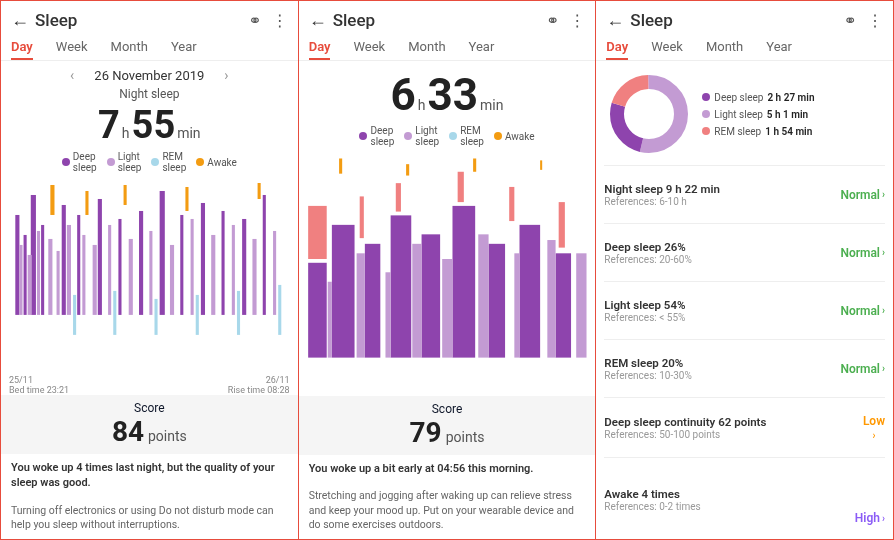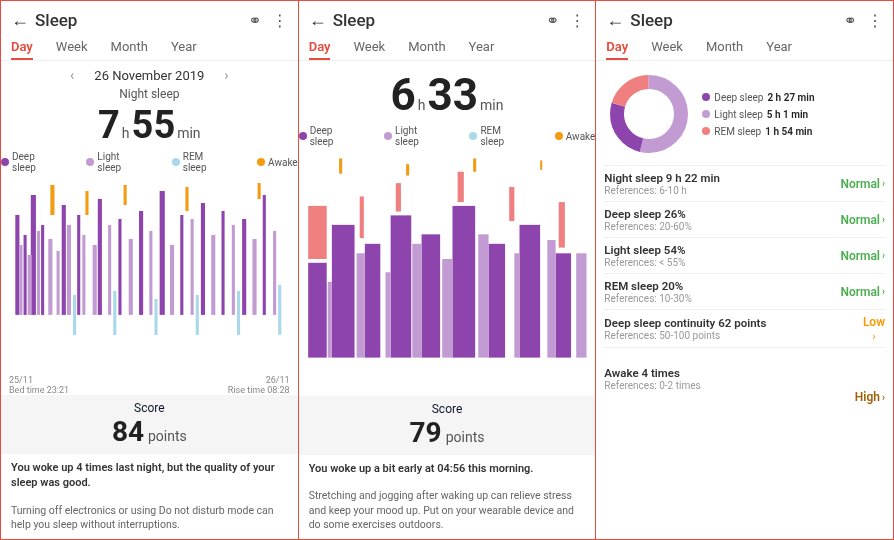--- a/index.html
+++ b/index.html
@@ -85,21 +85,21 @@
       align-items: baseline;
       justify-content: center;
       gap: 2px;
       margin: 2px 0;
     }
     .p1-big-num { font-size: 38px; font-weight: 700; color: #222; }
     .p1-big-unit { font-size: 14px; color: #555; font-weight: 400; }
 
     .legend-row {
       display: flex;
-      justify-content: space-between;
+      justify-content: center;
       gap: 10px;
       padding: 2px 0;
     }
     .legend-item {
       display: flex;
       align-items: center;
       gap: 3px;
       font-size: 10px;
       color: #555;
     }
@@ -187,39 +187,39 @@
       font-size: 10px;
       color: #555;
     }
     .donut-legend-dot {
       width: 8px; height: 8px; border-radius: 50%;
     }
     .donut-legend-val { font-weight: 600; color: #222; }
 
     .stat-row {
       border-top: 1px solid #eee;
-      padding: 5px 0;
+      padding: 16px 0;
       display: flex;
       align-items: center;
       justify-content: space-between;
     }
     .stat-left { flex: 1; }
     .stat-title { font-size: 11.5px; font-weight: 600; color: #333; }
     .stat-ref { font-size: 10px; color: #999; }
     .stat-right {
       display: flex;
       align-items: center;
       gap: 2px;
       font-size: 12px;
       font-weight: 600;
       color: #4caf50;
       cursor: pointer;
     }
     .stat-right.orange { color: #ff9800; flex-direction: column; }
-    .stat-right.red { color: #a16207; margin-top: 37px; }
+    .stat-right.red { color: #8b5cf6; margin-top: 37px; }
     .stat-right-arrow { font-size: 10px; }
 
     
     .chart2-area {
       flex: 1;
       position: relative;
       margin: 0 4px;
       overflow: hidden;
     }
   </style>

